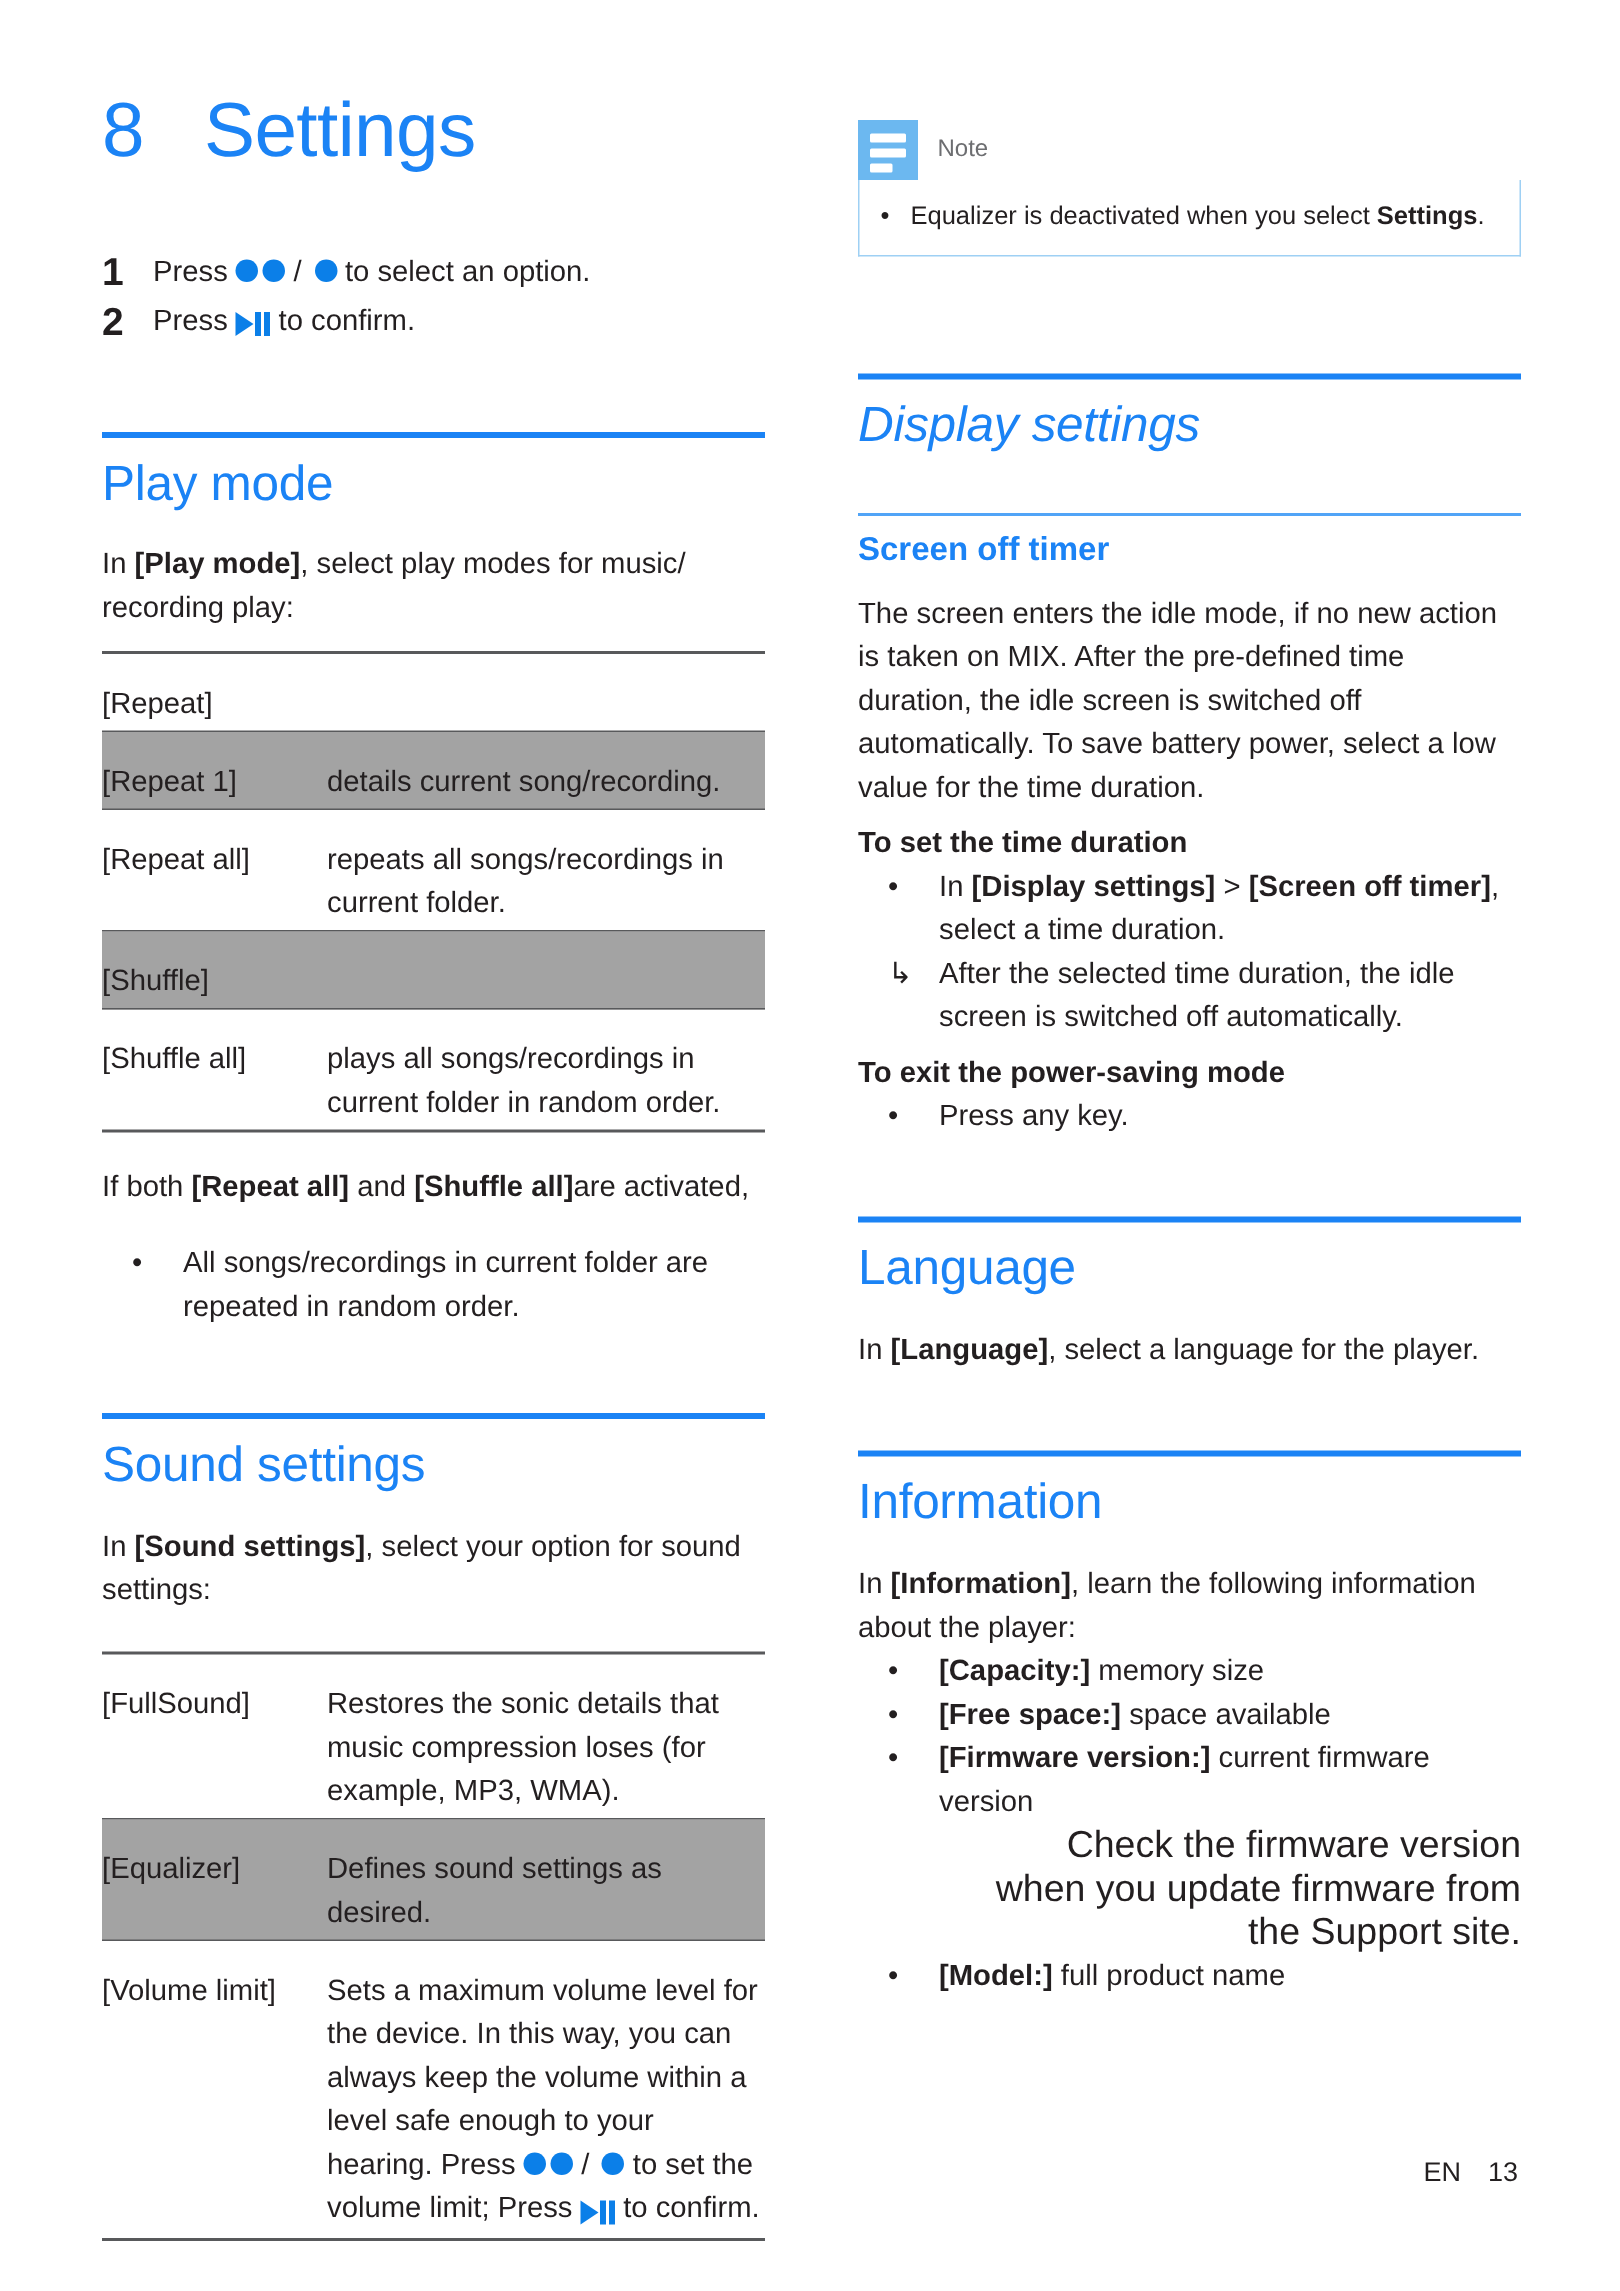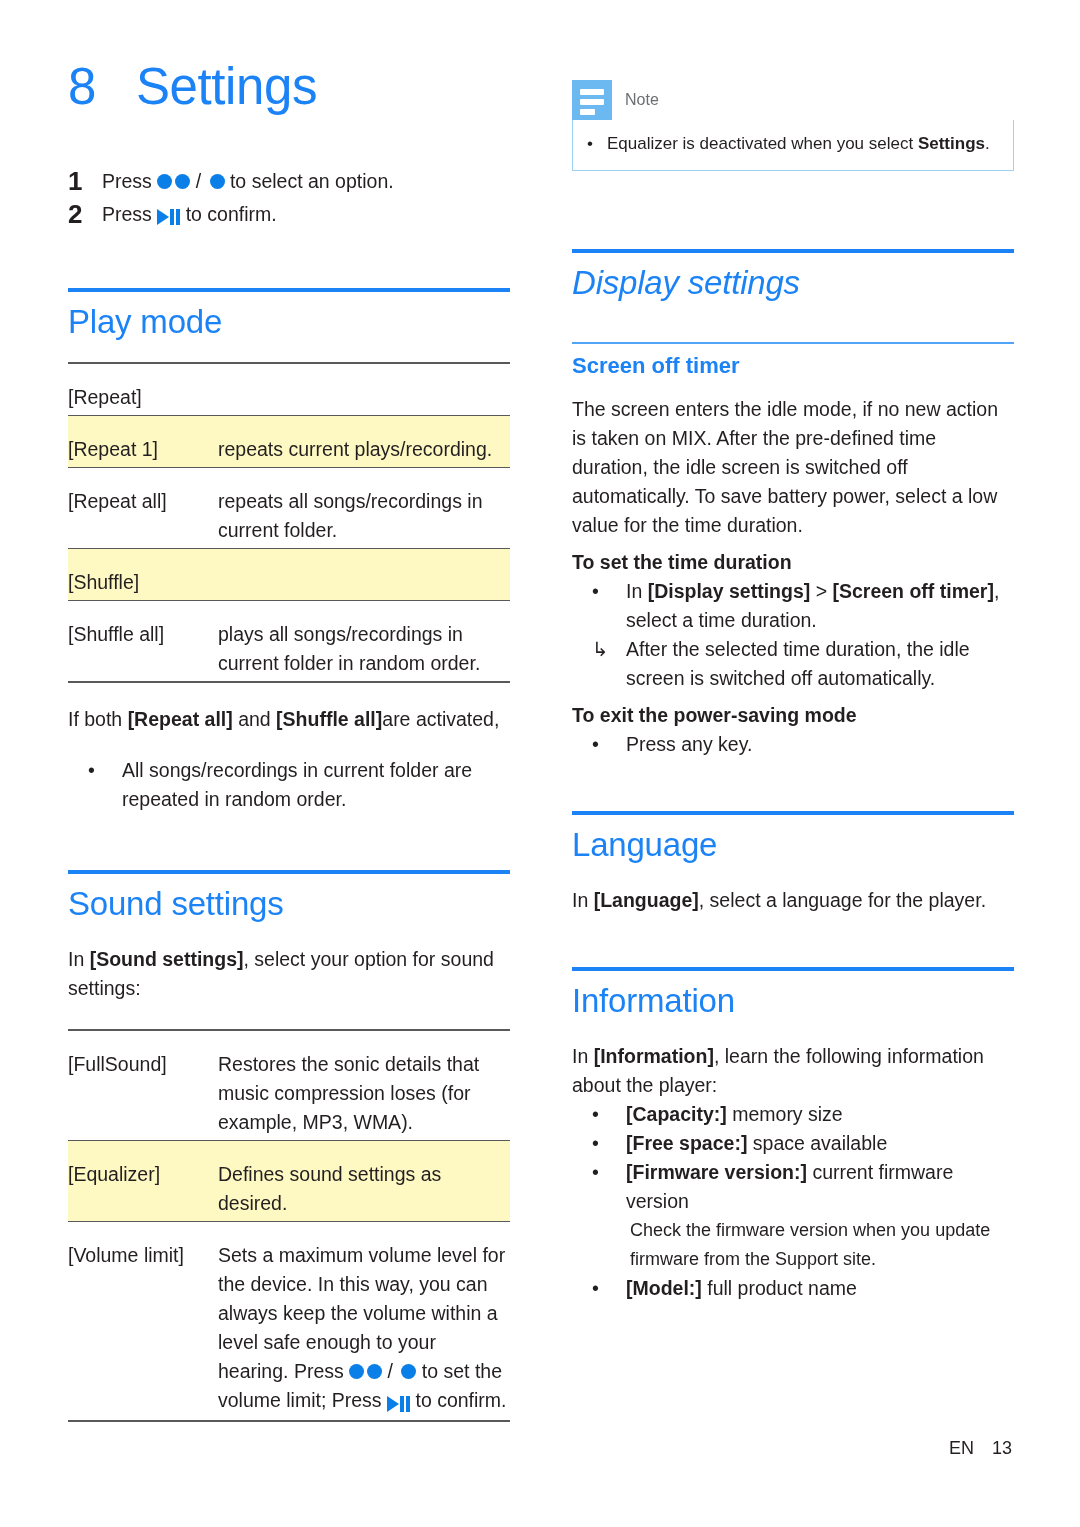--- a/index.html
+++ b/index.html
@@ -139,21 +139,21 @@
     font-size: 19.5px;
   }
   table.opt td {
     vertical-align: top;
     padding: 19px 0 3px 0;
     line-height: 29px;
   }
   table.opt td.k { width: 142px; padding-right: 8px; }
   table.opt tr.top-border td { border-top: 2.5px solid #58595b; }
   table.opt tr.line td { border-bottom: 1.2px solid #58595b; }
-  table.opt tr.hl td { background: #fef9c3; }
+  table.opt tr.hl td { background: #a3a3a3; }
   table.opt tr.bottom td { border-bottom: 2.5px solid #58595b; }
 
   
   ul.bul {
     list-style: none;
     margin: 0;
     padding: 0;
   }
   ul.bul li {
     display: flex;
@@ -164,21 +164,21 @@
   ul.bul li .mk {
     width: 54px;
     flex: none;
     text-align: left;
     padding-left: 20px;
     box-sizing: border-box;
   }
   ul.bul li .tx { flex: 1; }
   .sub-bullet { margin-left: 54px; }
   .sub-bullet li .mk { width: 36px; padding-left: 0; }
-  .cont-line { margin-left: 58px; font-size: 18px; line-height: 29px; }
+  .cont-line { margin-left: 76px; font-size: 25px; line-height: 29px; text-align: right; }
 
   .headline {
     font-size: 19.5px;
     line-height: 29px;
     font-weight: 700;
     margin: 4px 0 0 0;
   }
 
   
   .note { width: 442px; }
@@ -250,30 +250,33 @@
       </div>
       <div class="step">
         <span class="n">2</span>
         <span class="t"><span>Press </span><span class="playpause"><span class="tri"></span><span class="bar"></span><span class="bar bar2"></span></span><span> to confirm.</span></span>
       </div>
     </div>
 
     <div class="section" style="margin-top:56px;">
       <div class="rule-thick"></div>
       <h2 class="sec-title">Play mode</h2>
+      <p class="body-text">
+        <span>In </span><b>[Play mode]</b><span>, select play modes for music/ recording play:</span>
+      </p>
 
       <table class="opt">
         <tbody>
             <tr class="top-border line">
           <td class="k">[Repeat]</td>
           <td></td>
         </tr>
         <tr class="hl line">
           <td class="k">[Repeat 1]</td>
-          <td>repeats current plays/recording.</td>
+          <td>details current song/recording.</td>
         </tr>
         <tr class="line">
           <td class="k">[Repeat all]</td>
           <td>repeats all songs/recordings in current folder.</td>
         </tr>
         <tr class="hl line">
           <td class="k">[Shuffle]</td>
           <td></td>
         </tr>
         <tr class="bottom">

